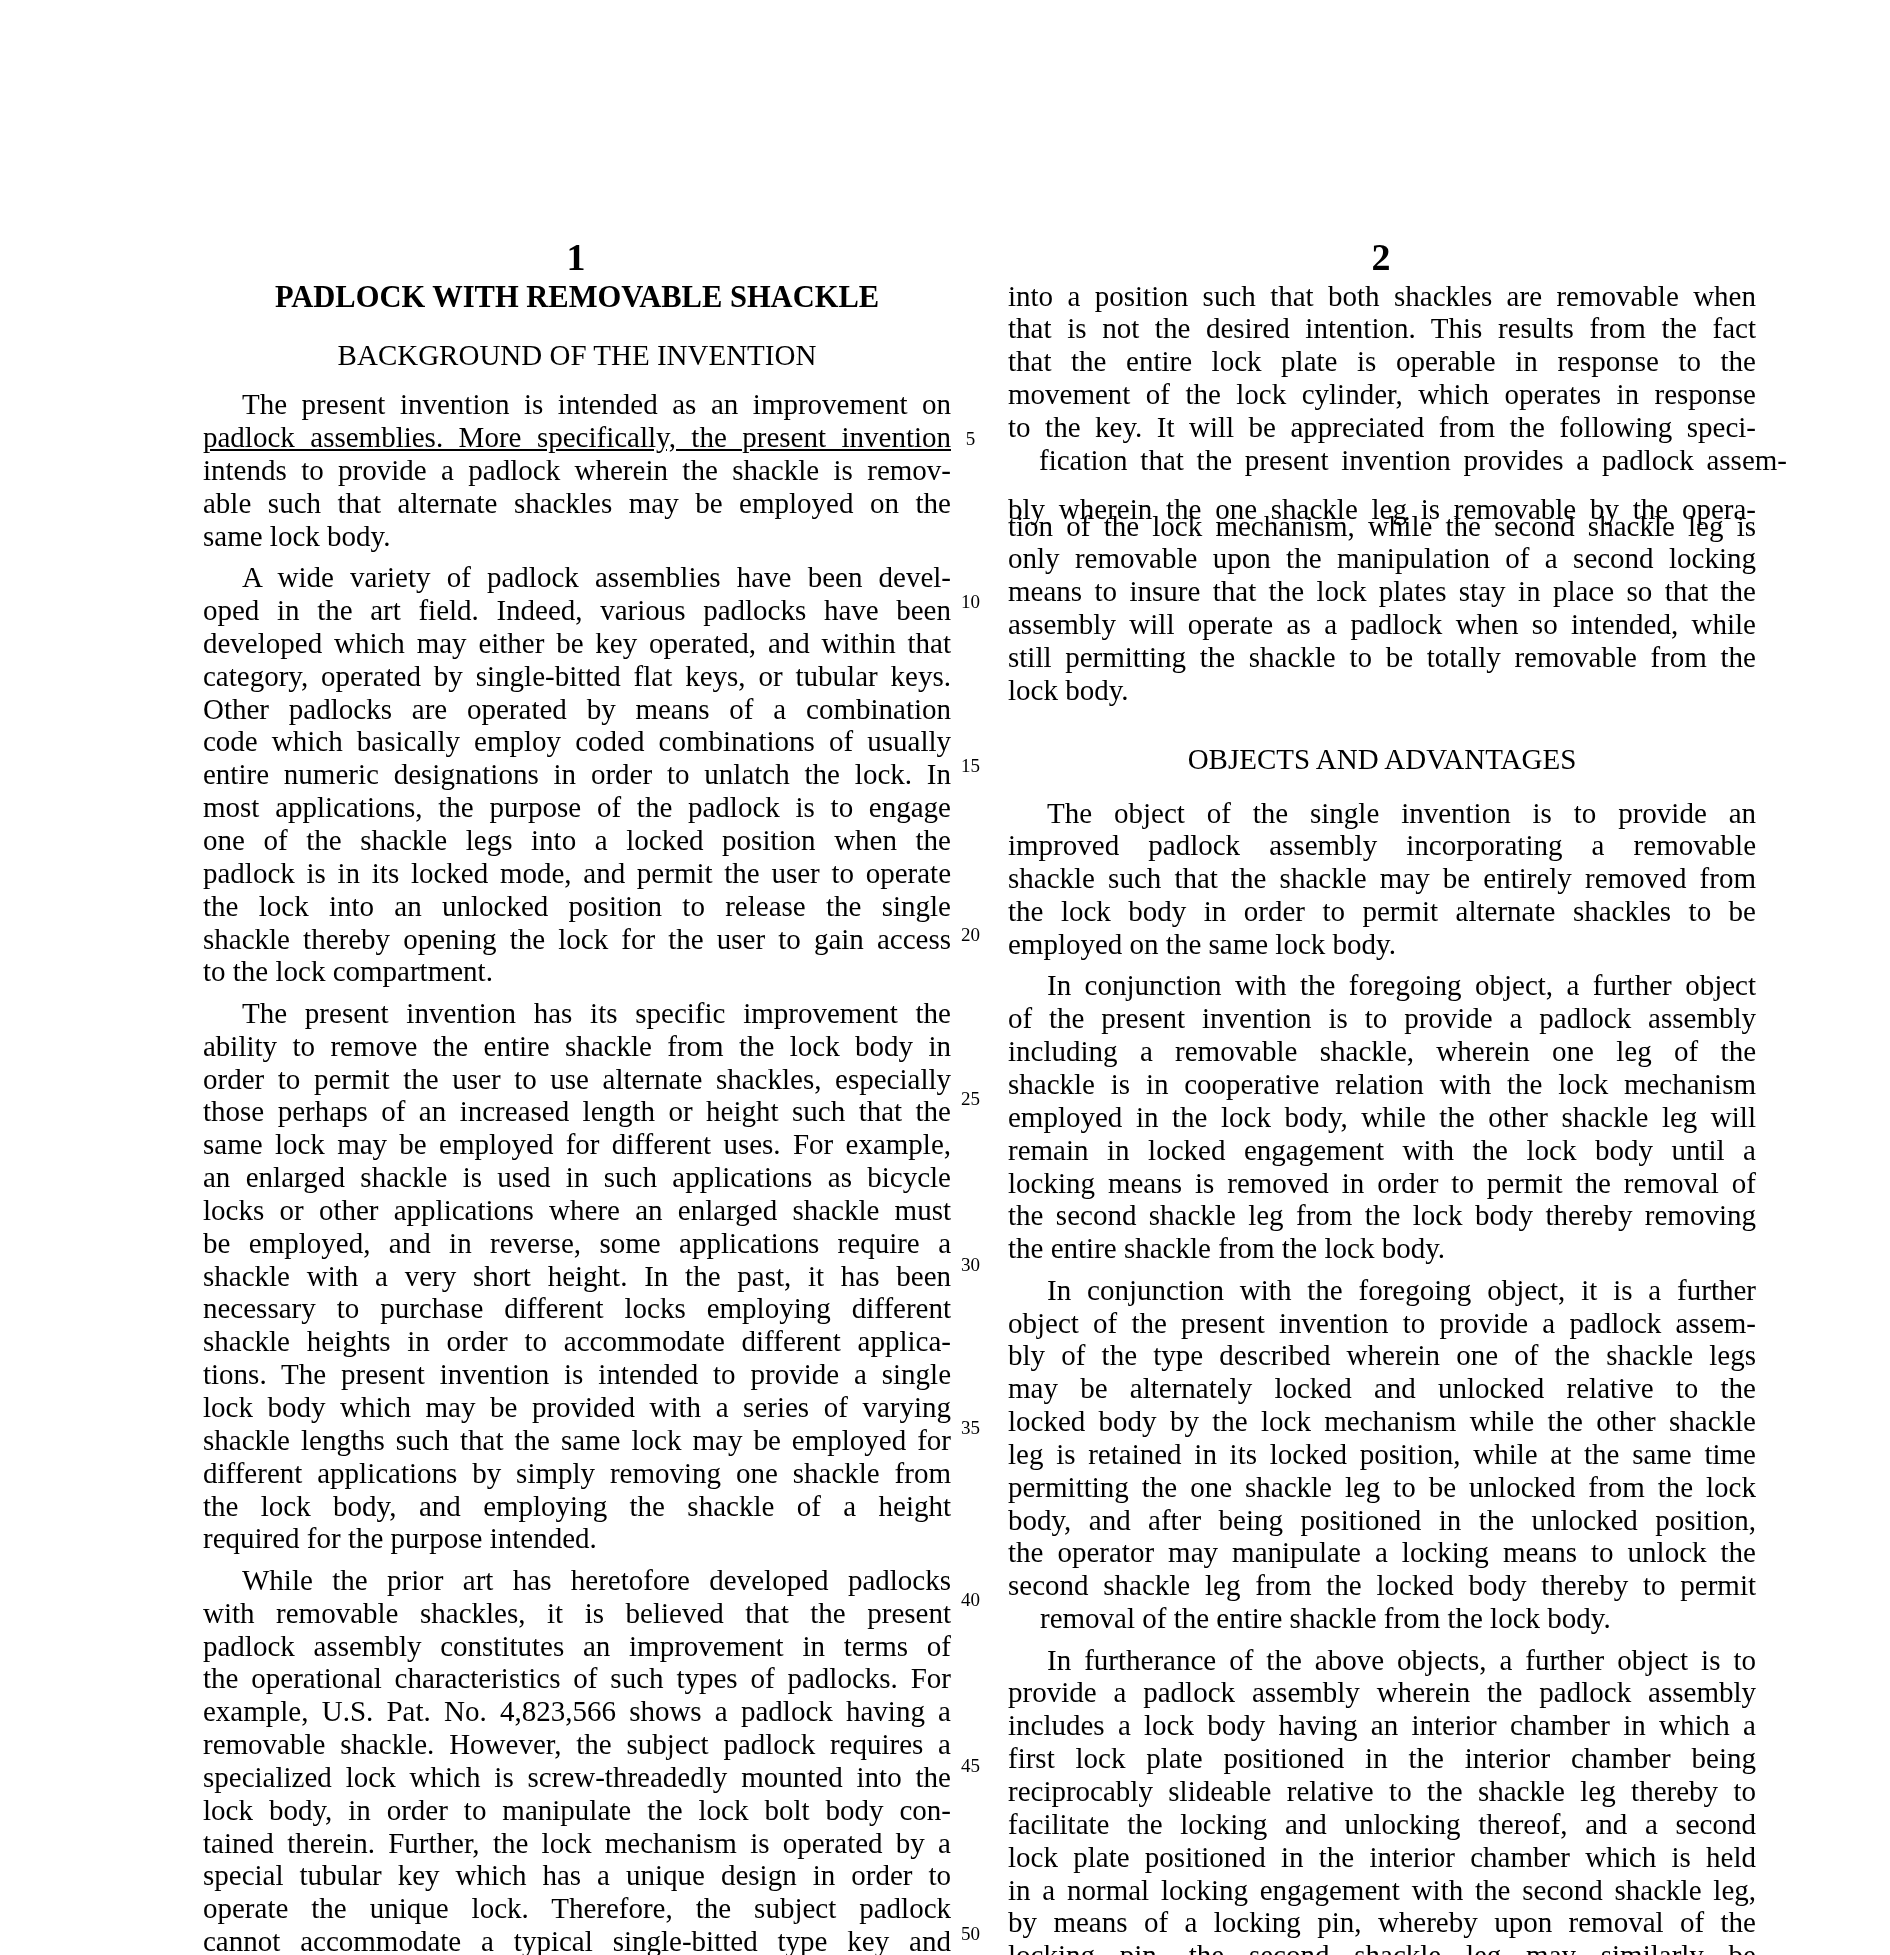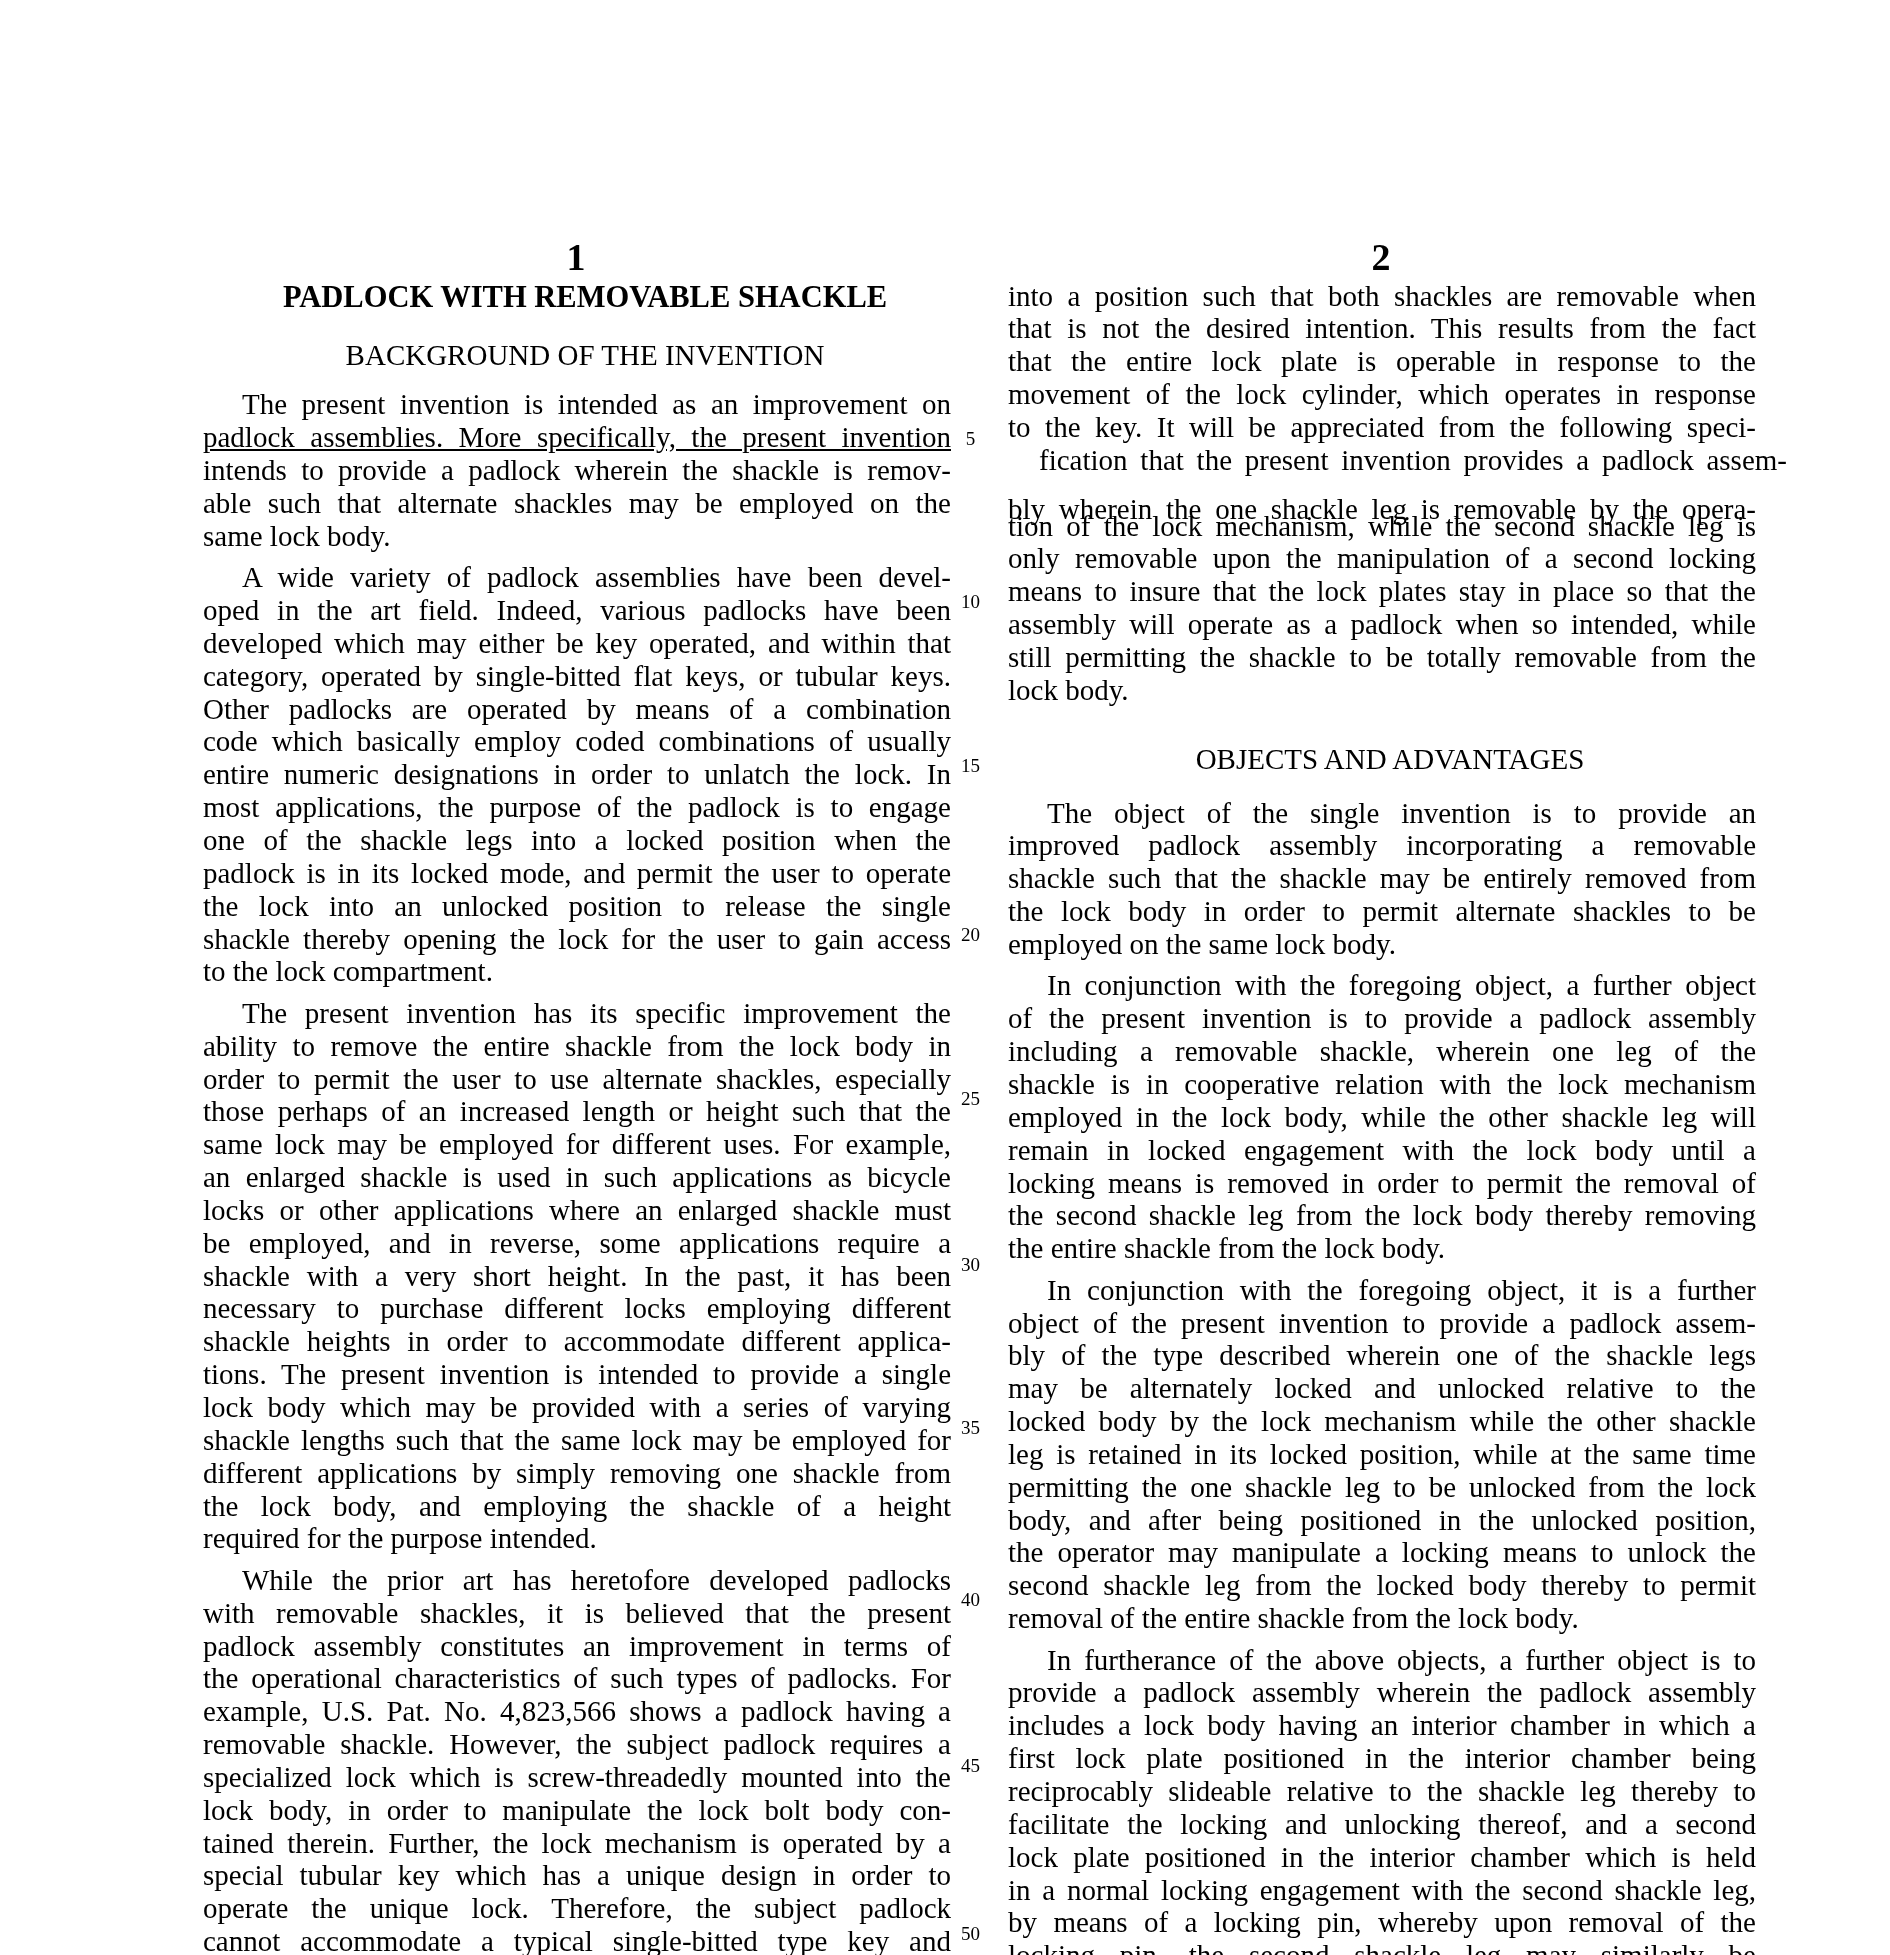--- a/index.html
+++ b/index.html
@@ -12,21 +12,21 @@
                 font-size: 38px; font-weight: bold; line-height: 39px; }
   .col-number.left { left: 537px; }
   .col-number.right { left: 1342px; }
   .col { position: absolute; width: 748px; }
   .col.left { left: 203px; }
   .col.right { left: 1008px; }
   .line { position: absolute; left: 0; width: 748px; height: 33px; font-size: 29px; line-height: 33px;
           white-space: nowrap; text-align: justify; text-align-last: justify; }
   .line.last { text-align-last: left; }
   .line.indent { padding-left: 39px; width: 709px; }
-  .heading { position: absolute; left: 8px; width: 748px; text-align: center; font-size: 29px; line-height: 33px; white-space: nowrap; }
+  .heading { position: absolute; left: 0; width: 748px; text-align: center; font-size: 29px; line-height: 33px; white-space: nowrap; }
   .heading.title { font-weight: bold; font-size: 30.5px; }
   .gutter-num { position: absolute; left: 953px; width: 35px; text-align: center; font-size: 19px; line-height: 23.5px; }
 </style>
 </head>
 <body>
 
 <div class="page">
   <div class="col-number left">1</div>
   <div class="col-number right">2</div>
 
@@ -134,21 +134,21 @@
     <div class="line indent" style="top:1274px;">In conjunction with the foregoing object, it is a further</div>
     <div class="line" style="top:1307px;">object of the present invention to provide a padlock assem-</div>
     <div class="line" style="top:1339px;">bly of the type described wherein one of the shackle legs</div>
     <div class="line" style="top:1372px;">may be alternately locked and unlocked relative to the</div>
     <div class="line" style="top:1405px;">locked body by the lock mechanism while the other shackle</div>
     <div class="line" style="top:1438px;">leg is retained in its locked position, while at the same time</div>
     <div class="line" style="top:1471px;">permitting the one shackle leg to be unlocked from the lock</div>
     <div class="line" style="top:1504px;">body, and after being positioned in the unlocked position,</div>
     <div class="line" style="top:1536px;">the operator may manipulate a locking means to unlock the</div>
     <div class="line" style="top:1569px;">second shackle leg from the locked body thereby to permit</div>
-    <div class="line last" style="top:1602px;">removal of the entire shackle from the lock body.</div>
+    <div class="line last" style="top:1602px;margin-left:32px;">removal of the entire shackle from the lock body.</div>
 
     <div class="line indent" style="top:1644px;">In furtherance of the above objects, a further object is to</div>
     <div class="line" style="top:1676px;">provide a padlock assembly wherein the padlock assembly</div>
     <div class="line" style="top:1709px;">includes a lock body having an interior chamber in which a</div>
     <div class="line" style="top:1742px;">first lock plate positioned in the interior chamber being</div>
     <div class="line" style="top:1775px;">reciprocably slideable relative to the shackle leg thereby to</div>
     <div class="line" style="top:1808px;">facilitate the locking and unlocking thereof, and a second</div>
     <div class="line" style="top:1841px;">lock plate positioned in the interior chamber which is held</div>
     <div class="line" style="top:1874px;">in a normal locking engagement with the second shackle leg,</div>
     <div class="line" style="top:1906px;">by means of a locking pin, whereby upon removal of the</div>

